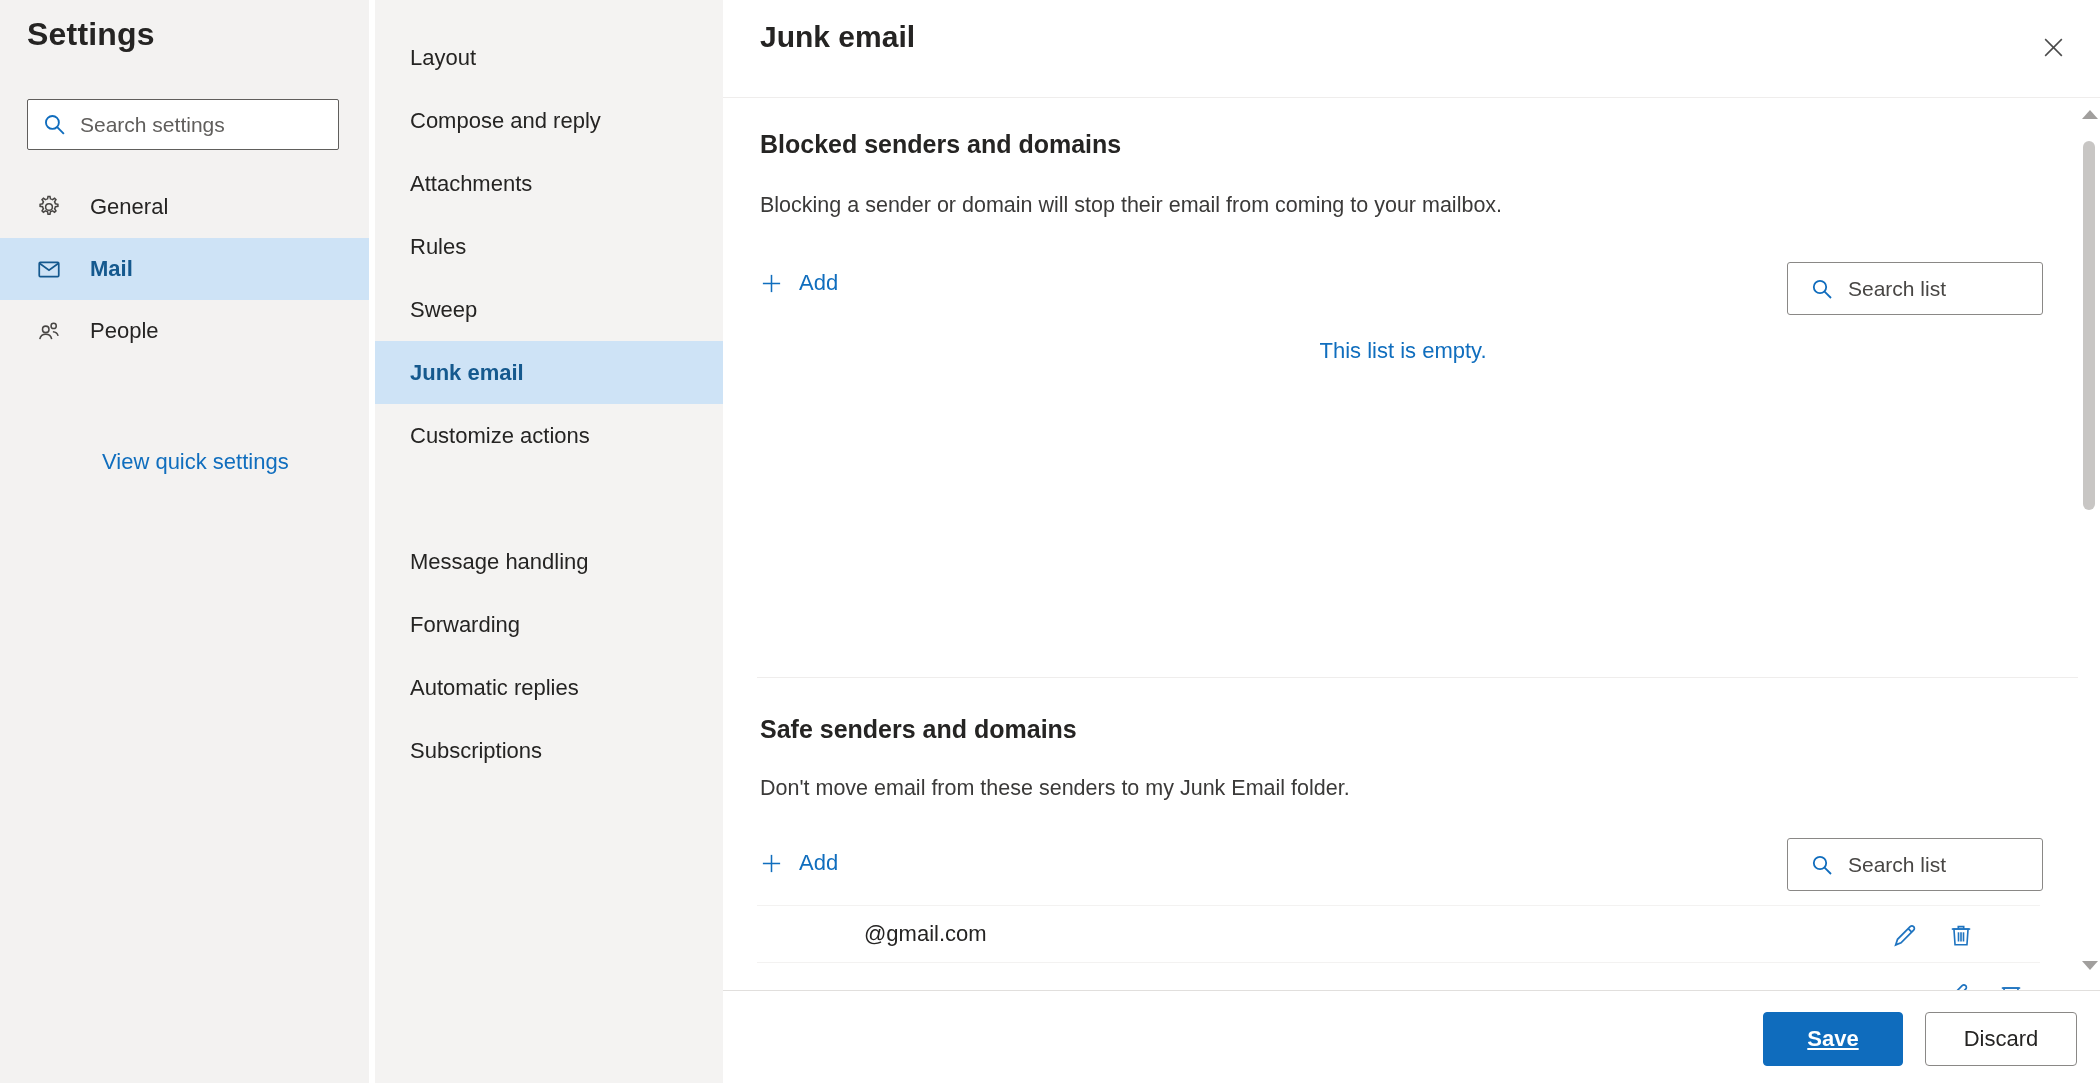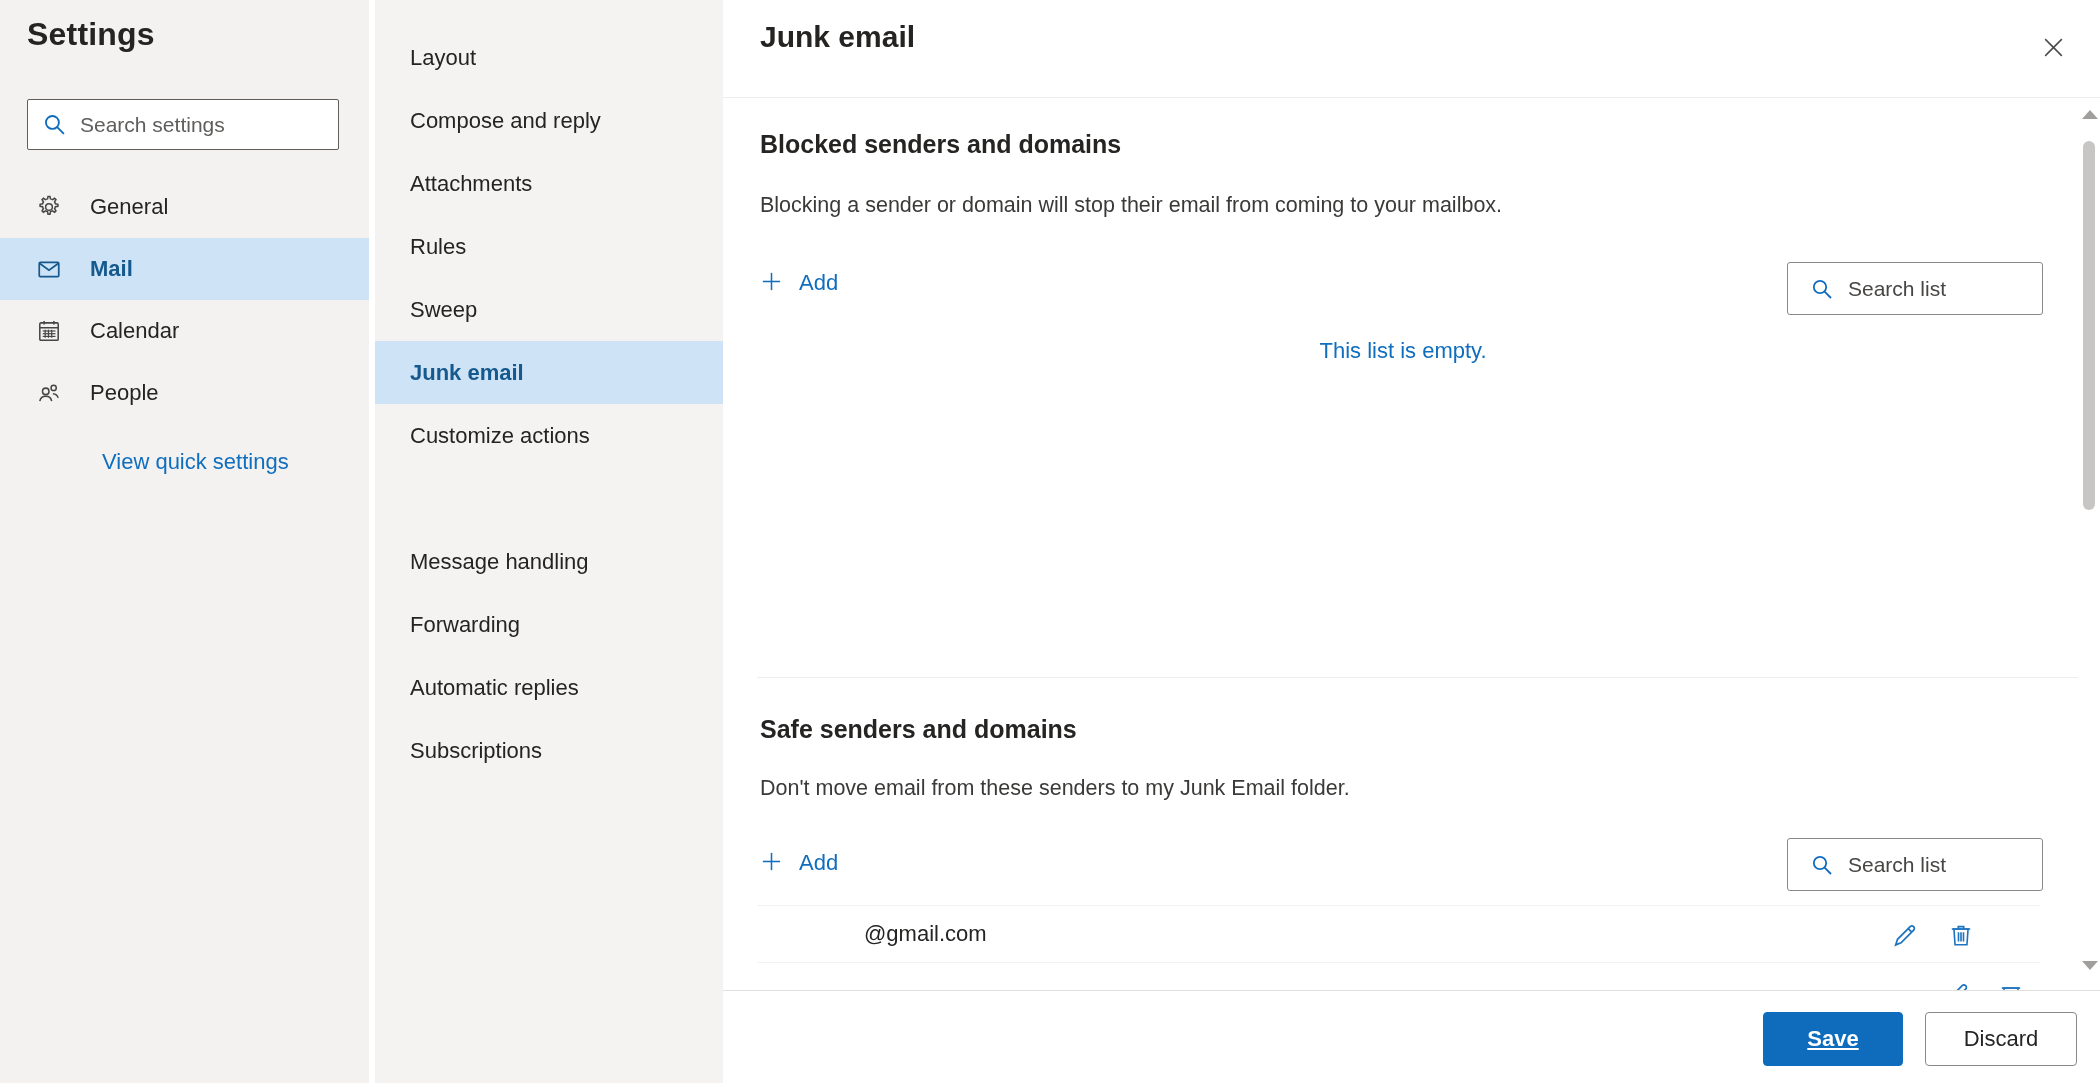--- a/index.html
+++ b/index.html
@@ -32,21 +32,21 @@
   .cat-item.selected{background:var(--selected-bg);color:var(--selected-text);font-weight:700;}
 
   
   .main{position:absolute;left:723px;top:0;width:1377px;height:1083px;background:#fff;}
   .pane-title{position:absolute;left:37px;top:20px;font-size:30px;font-weight:600;}
   .close-btn{position:absolute;left:1310px;top:27px;width:40px;height:40px;display:flex;align-items:center;justify-content:center;cursor:pointer;}
   .hdr-divider{position:absolute;left:0;top:97px;width:1377px;height:1px;background:var(--divider);}
 
   .sec-heading{position:absolute;left:37px;font-size:25px;font-weight:700;}
   .sec-desc{position:absolute;left:37px;font-size:21.5px;color:var(--text-secondary);}
-  .add-btn{position:absolute;left:37px;display:flex;align-items:flex-start;cursor:pointer;color:var(--link);font-size:22px;}
+  .add-btn{position:absolute;left:37px;display:flex;align-items:center;cursor:pointer;color:var(--link);font-size:22px;}
   .add-btn .plus{margin-right:16px;display:flex;}
   .searchlist{position:absolute;left:1064px;width:256px;height:53px;background:#fff;border:1px solid var(--border-gray);border-radius:3px;display:flex;align-items:center;}
   .searchlist .mag{margin-left:22px;display:flex;}
   .searchlist input{border:0;outline:0;background:transparent;font-size:21px;margin-left:14px;width:180px;color:var(--text-dark);font-family:inherit;}
   .searchlist input::placeholder{color:#484644;opacity:1;}
   .empty-text{position:absolute;left:0;top:338px;width:1360px;text-align:center;font-size:22px;color:var(--link);cursor:default;}
   .sec-divider{position:absolute;left:34px;top:677px;width:1321px;height:1px;background:var(--divider);}
 
   .entry-row{position:absolute;left:34px;top:905px;width:1283px;height:58px;border-top:1px solid #f3f2f1;border-bottom:1px solid #f3f2f1;display:flex;align-items:center;}
   .entry-text{margin-left:107px;font-size:22px;color:var(--text-dark);}
@@ -97,39 +97,20 @@
       <div class="nav-item selected">
         <span class="ico">
           <svg width="27" height="27" viewBox="0 0 24 24" fill="none" stroke="#15598e" stroke-width="1.6">
             <rect x="3" y="5.5" width="18" height="13" rx="1"></rect>
             <path d="M3.5 6.5 12 12.6 20.5 6.5"></path>
           </svg>
         </span>
         <span class="lbl">Mail</span>
       </div>
 
-      <div class="nav-item">
-        <span class="ico">
-          <svg width="26" height="26" viewBox="0 0 24 24" fill="none" stroke="#484644" stroke-width="1.4">
-            <rect x="3.5" y="4.5" width="17" height="16" rx="1"></rect>
-            <line x1="3.5" y1="9" x2="20.5" y2="9"></line>
-            <line x1="7.5" y1="2.8" x2="7.5" y2="6"></line>
-              <line x1="16.5" y1="2.8" x2="16.5" y2="6"></line>
-            <g stroke-width="1.1">
-              <line x1="6.2" y1="12" x2="18" y2="12"></line>
-                <line x1="6.2" y1="14.5" x2="18" y2="14.5"></line>
-                <line x1="6.2" y1="17" x2="18" y2="17"></line>
-              <line x1="8.5" y1="10.8" x2="8.5" y2="18.3"></line>
-                <line x1="11.5" y1="10.8" x2="11.5" y2="18.3"></line>
-                <line x1="14.5" y1="10.8" x2="14.5" y2="18.3"></line>
-            </g>
-          </svg>
-        </span>
-        <span class="lbl">Calendar</span>
-      </div>
 
       <div class="nav-item">
         <span class="ico">
           <svg width="26" height="26" viewBox="0 0 24 24" fill="none" stroke="#484644" stroke-width="1.4">
             <circle cx="9" cy="10.5" r="3"></circle>
             <path d="M3.5 19.5c.6-2.9 2.9-4.5 5.5-4.5s4.9 1.6 5.5 4.5"></path>
             <circle cx="16.3" cy="7.3" r="2.4"></circle>
             <path d="M15.6 12.6c2.3.1 4.2 1.5 4.8 3.9"></path>
           </svg>
         </span>

